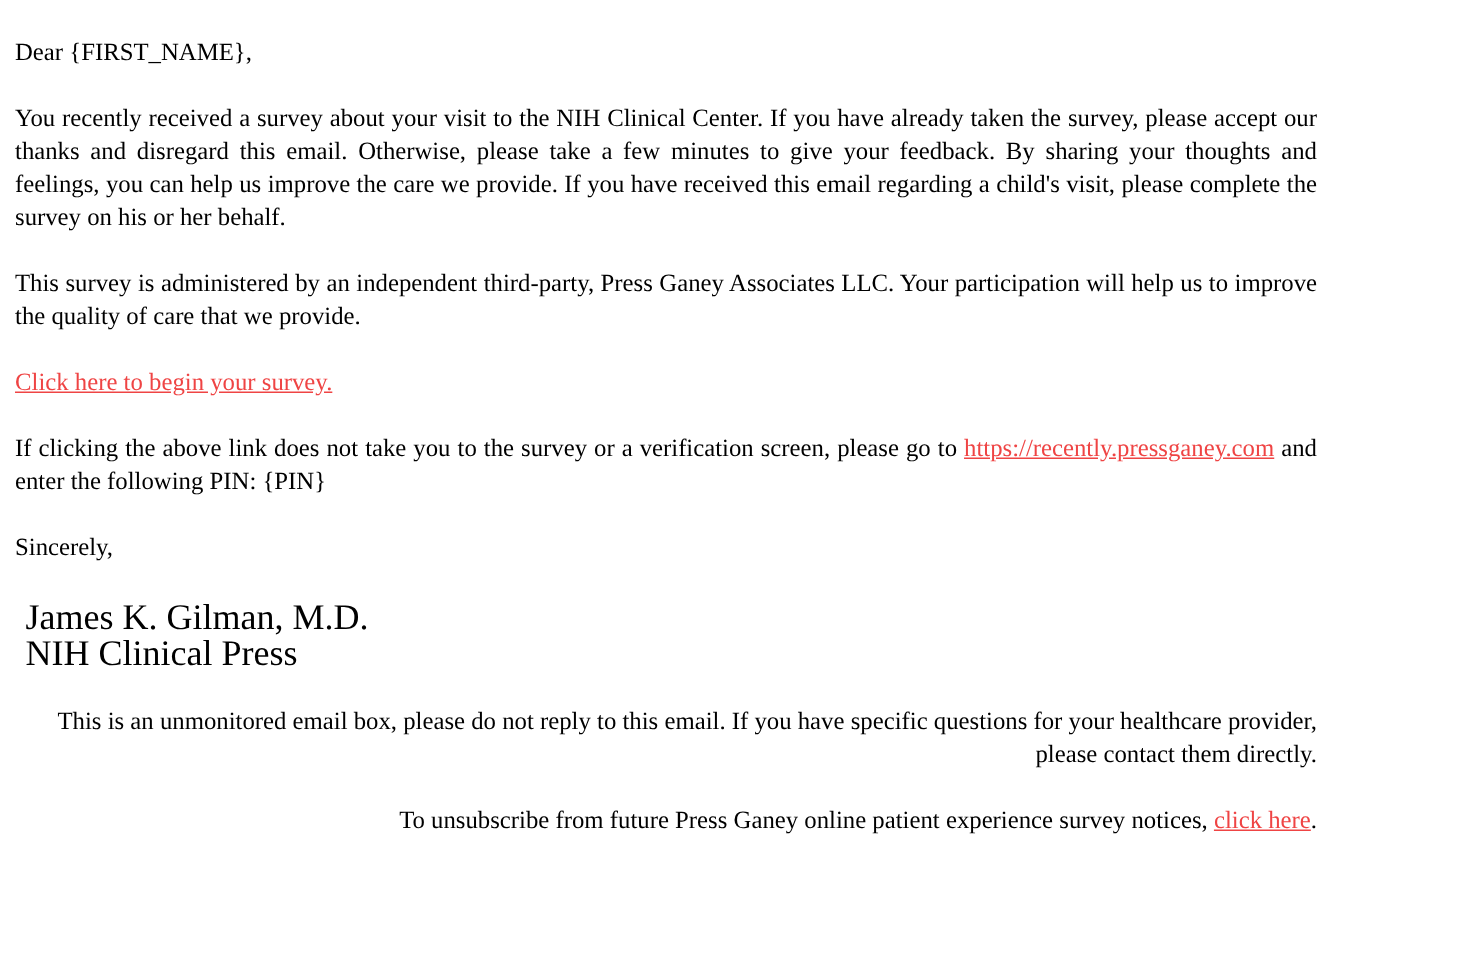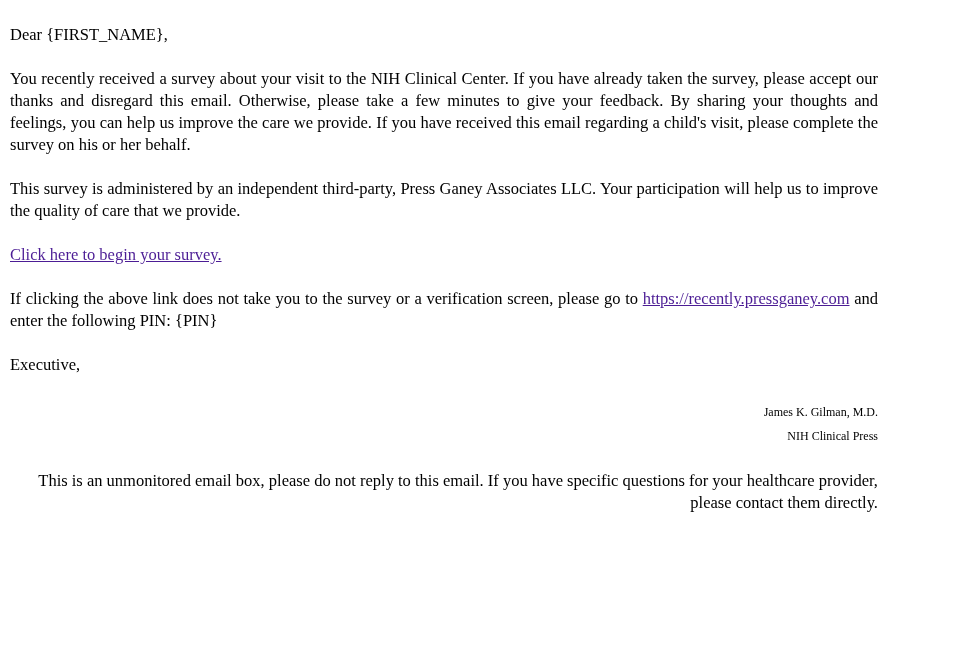--- a/index.html
+++ b/index.html
@@ -16,50 +16,50 @@
     font-size: 16.5px;
     line-height: 22px;
     color: #000000;
     overflow: hidden;
   }
   p { margin: 22px 0; }
   .just { text-align: justify; }
   .left { text-align: left; }
   .center { text-align: right; }
   .signature {
-    font-size: 12px;
+    font-size: 24px;
     line-height: 24px;
     padding-left: 7px;
     margin: 24px 0 18px 0;
-    text-align: right;
   }
   a.link {
-    color: #4c1d95;
+    color: #ef4444;
     cursor: pointer;
   }
 </style>
 </head>
 <body>
 
 <div class="page">
 
   <p class="left">Dear {FIRST_NAME},</p>
 
   <p class="just">You recently received a survey about your visit to the NIH Clinical Center. If you have already taken the survey, please accept our thanks and disregard this email. Otherwise, please take a few minutes to give your feedback. By sharing your thoughts and feelings, you can help us improve the care we provide. If you have received this email regarding a child's visit, please complete the survey on his or her behalf.</p>
 
   <p class="just">This survey is administered by an independent third-party, Press Ganey Associates LLC. Your participation will help us to improve the quality of care that we provide.</p>
 
   <p class="left"><a class="link" href="#">Click here to begin your survey.</a></p>
 
   <p class="just"><span>If clicking the above link does not take you to the survey or a verification screen, please go to </span><a class="link" href="#">https://recently.pressganey.com</a><span> and enter the following PIN: {PIN}</span></p>
 
 
-  <p class="left">Executive,</p>
+  <p class="left">Sincerely,</p>
 
   <div class="signature">
     <div>James K. Gilman, M.D.</div>
     <div>NIH Clinical Press</div>
   </div>
 
   <p class="center">This is an unmonitored email box, please do not reply to this email. If you have specific questions for your healthcare provider, please contact them directly.</p>
 
+  <p class="center"><span>To unsubscribe from future Press Ganey online patient experience survey notices, </span><a class="link" href="#">click here</a><span>.</span></p>
 
 </div>
 
 </body></html>

